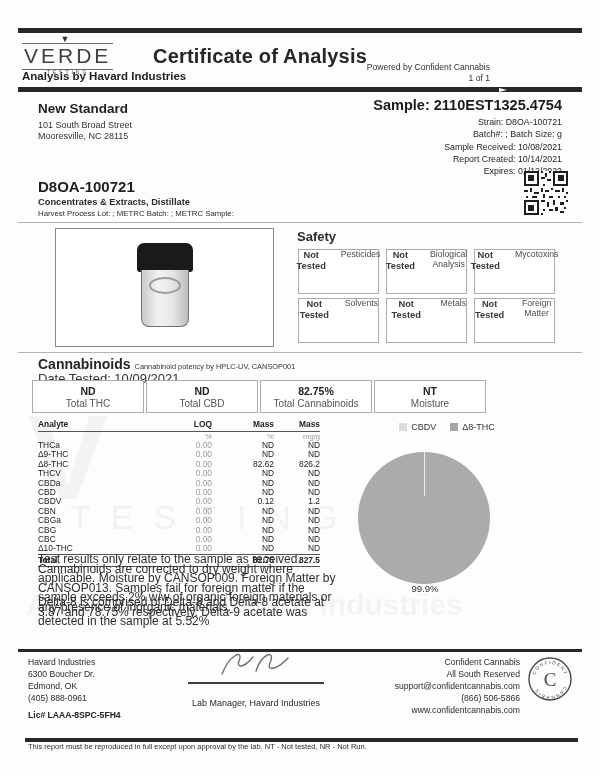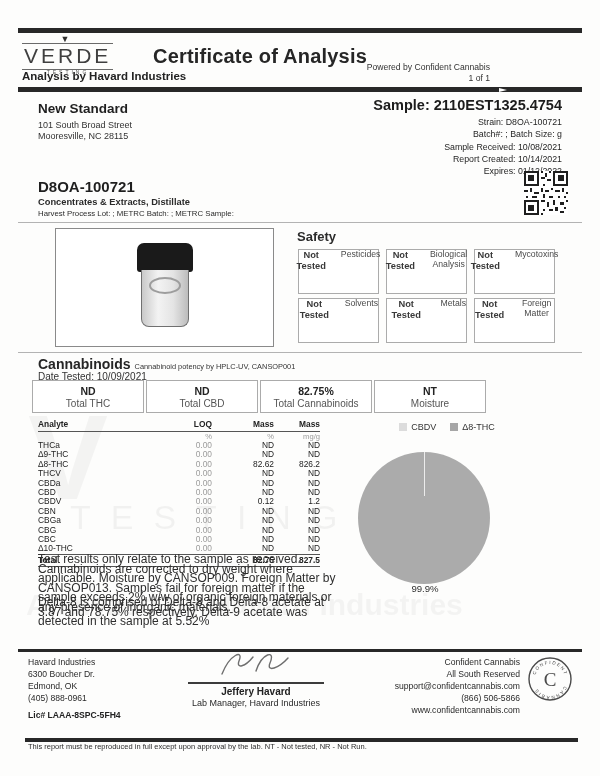--- a/index.html
+++ b/index.html
@@ -48,21 +48,21 @@
       border:2px solid #9d9d9d;}
   
   .safety-title{position:absolute;left:297px;top:229px;font-size:13px;font-weight:600;color:#2c2c2c;}
   .sbox{position:absolute;width:79px;height:43px;border:1px solid #ababab;background:#fff;
       display:flex;flex-direction:row;justify-content:center;text-align:center;gap:15px;}
   .sbox .st{font-size:9.3px;font-weight:700;color:#3a3a3a;line-height:10.5px;}
   .sbox .nm{font-size:8.7px;color:#4a4a4a;line-height:9.5px;}
   
   .cann-title{position:absolute;left:38px;top:356px;font-size:14px;font-weight:600;color:#262626;}
   .cann-method{font-size:7.4px;font-weight:400;color:#333;margin-left:4px;}
-  .cann-date{position:absolute;left:38px;top:371px;font-size:10px;color:#333;}
+  .cann-date{position:absolute;left:38px;top:371px;font-size:13px;color:#333;}
   .sumbox{position:absolute;top:380px;width:110px;height:31px;border:1px solid #ababab;background:#fff;
       display:flex;flex-direction:column;justify-content:center;text-align:center;gap:1px;}
   .sumbox .v{font-size:10.5px;font-weight:700;color:#232323;}
   .sumbox .l{font-size:10px;color:#555;}
   
   table.analytes{position:absolute;left:38px;top:419px;width:282px;border-collapse:collapse;
       font-size:8.4px;color:#222;}
   table.analytes col.c0{width:128px}table.analytes col.c1{width:46px}
   table.analytes col.c2{width:62px}table.analytes col.c3{width:46px}
   table.analytes th{font-weight:700;border-bottom:1.5px solid #555;padding:0 0 2px;text-align:right;}
@@ -370,21 +370,20 @@
       <div>Havard Industries</div>
       <div>6300 Boucher Dr.</div>
       <div>Edmond, OK</div>
       <div>(405) 888-0961</div>
     </div>
 
     <svg class="sig-svg" width="110" height="32" viewBox="0 0 110 32">
       <path d="M22 26 C30 6, 44 1, 39 13 C36 21, 45 19, 53 9 M56 23 C62 5, 76 1, 70 15 C66 25, 79 20, 88 10" stroke="#6e6e6e" stroke-width="1.4" fill="none" stroke-linecap="round"></path>
     </svg>
     <div class="sig-line"></div>
-    <div class="sig-name">Jeffery Havard</div>
     <div class="sig-role">Lab Manager, Havard Industries</div>
 
     <div class="f-cc">
       <div>Confident Cannabis</div>
       <div>All South Reserved</div>
       <div>support@confidentcannabis.com</div>
       <div>(866) 506-5866</div>
       <div>www.confidentcannabis.com</div>
     </div>
 

